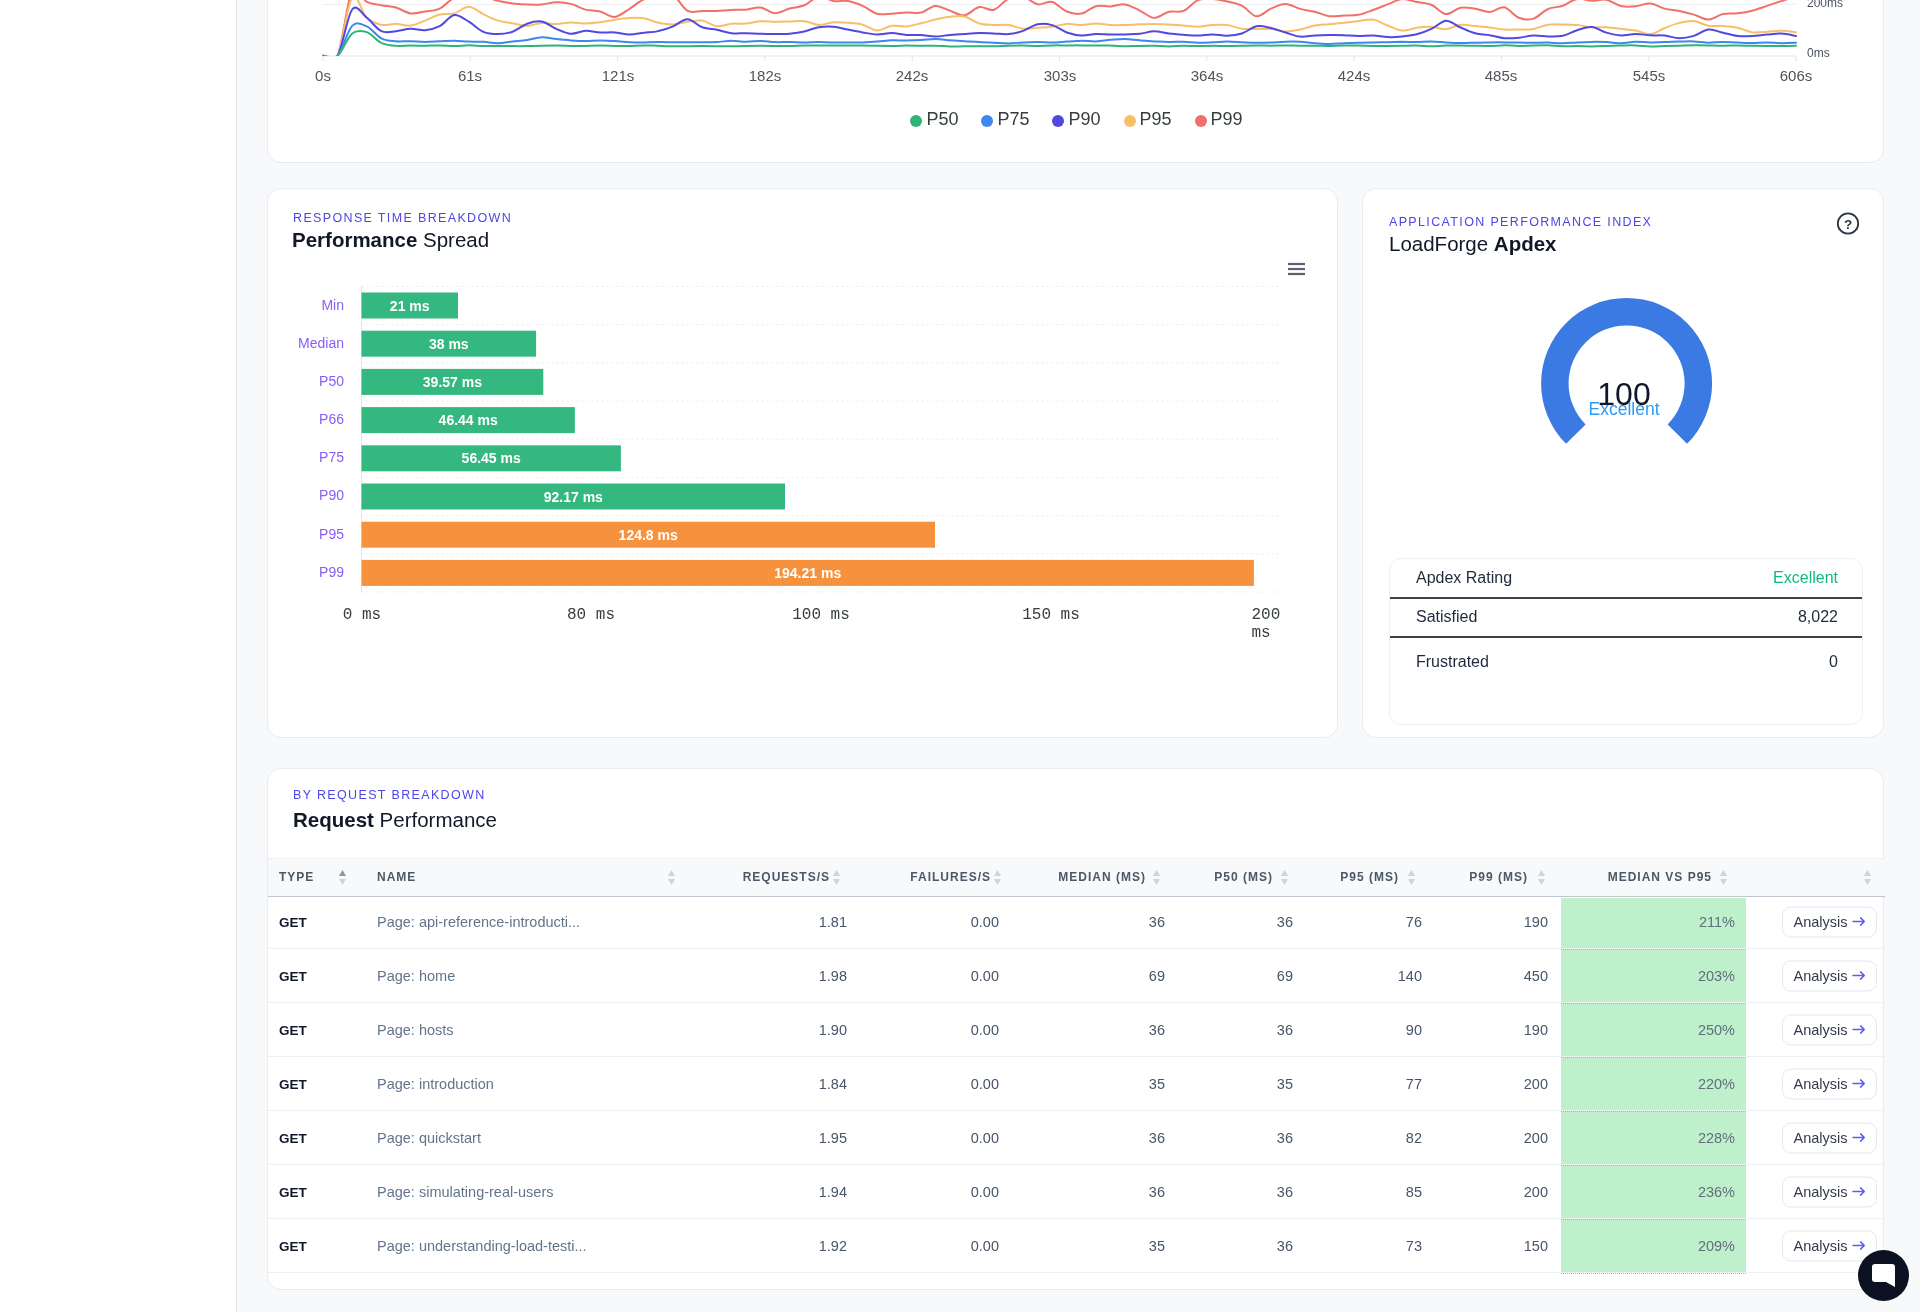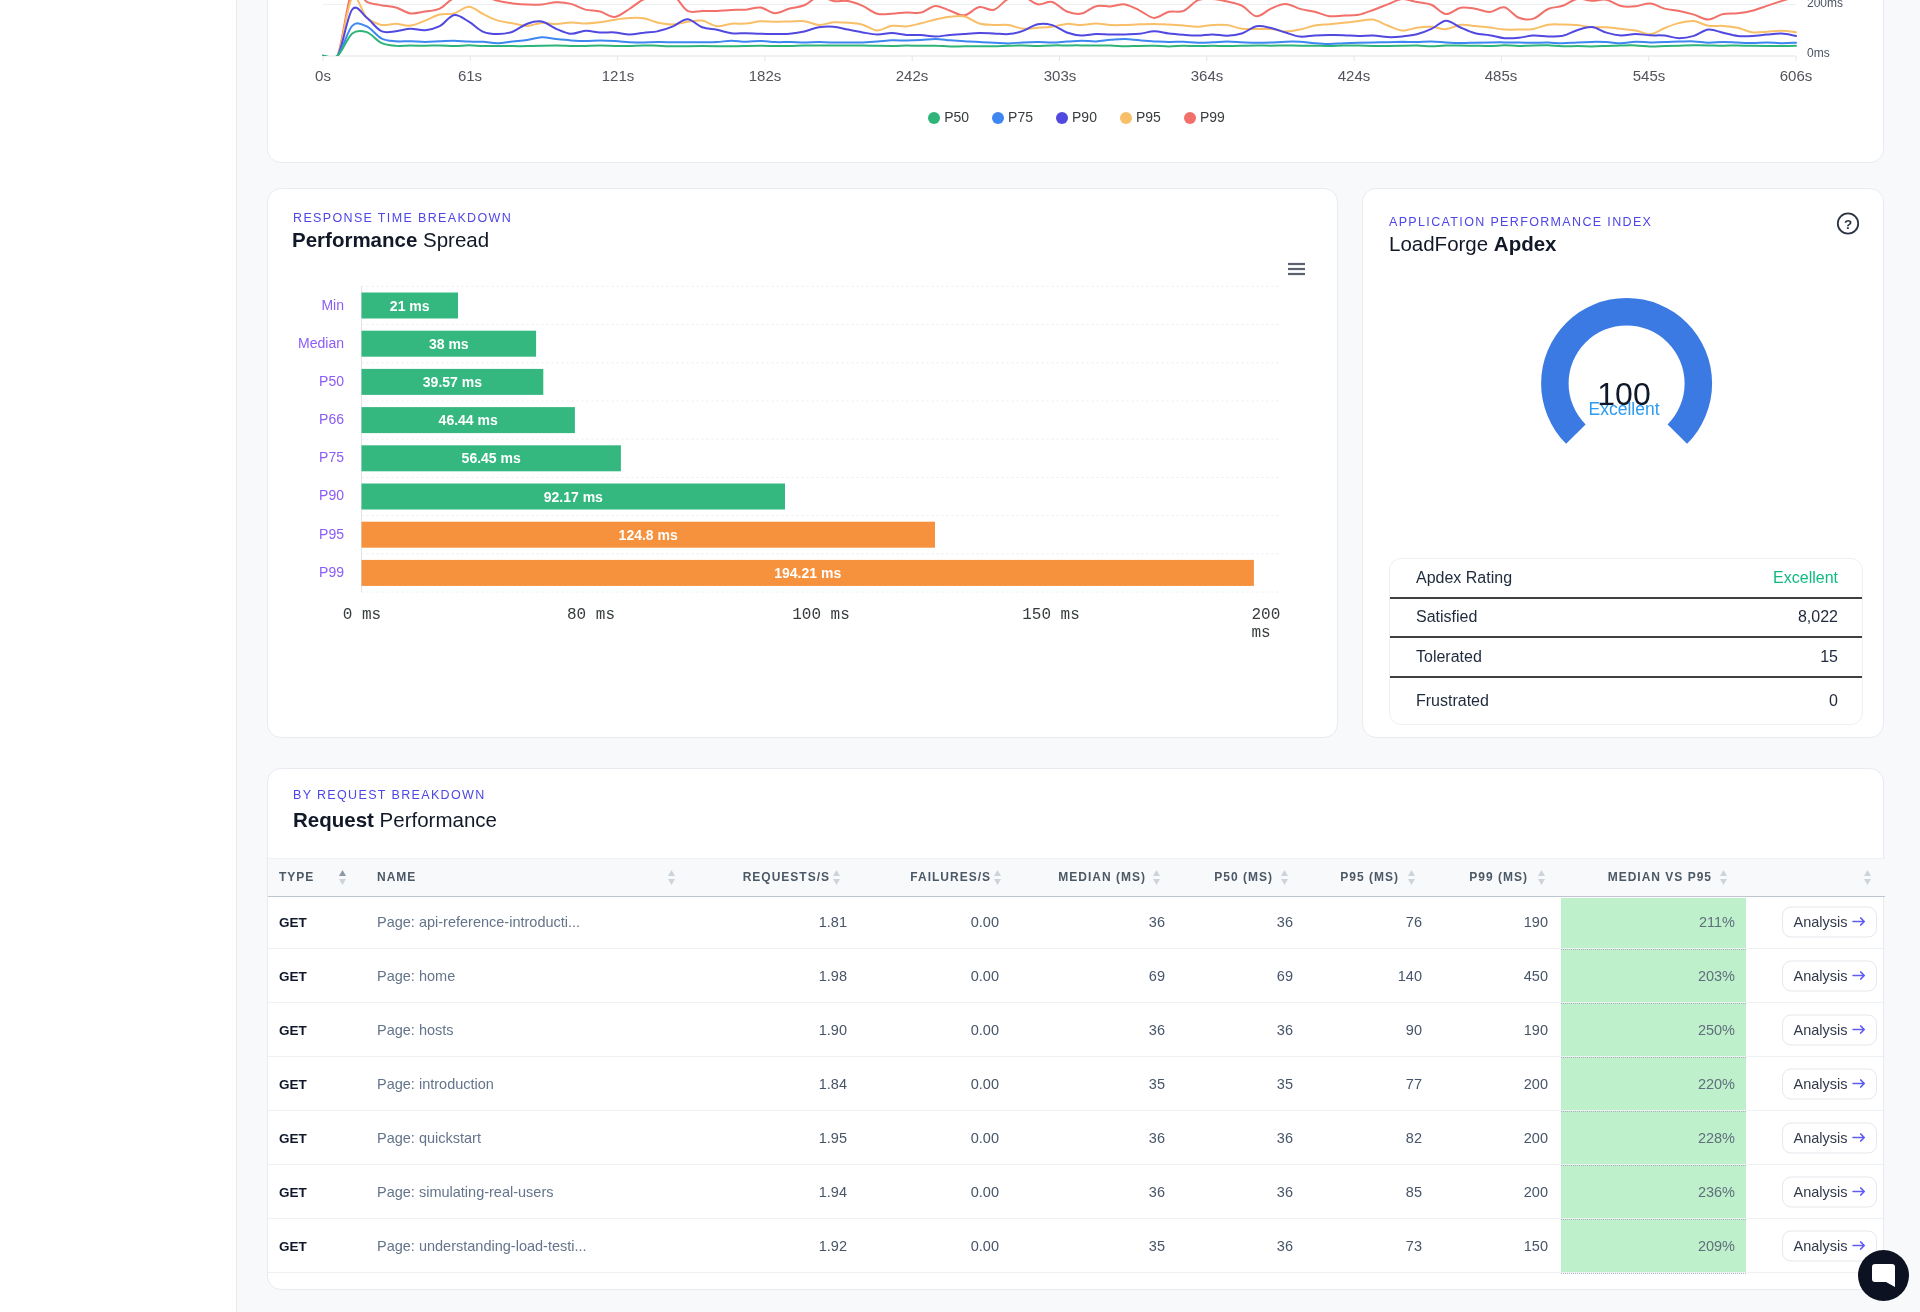--- a/index.html
+++ b/index.html
@@ -1,19 +1,19 @@
 <!DOCTYPE html>
 <html><head><meta charset="utf-8"><style>
 * { margin:0; padding:0; box-sizing:border-box; }
 html,body { width:1920px; height:1312px; background:#f8f9fb; font-family:"Liberation Sans",sans-serif; overflow:hidden; position:relative; }
 .sidebar { position:absolute; left:0; top:0; width:237px; height:1312px; background:#fff; border-right:1px solid #e7e9ee; z-index:5; }
 .card { position:absolute; background:#fff; border:1px solid #e9ebf0; border-radius:14px; }
 .yl { position:absolute; font-size:12px; color:#4a5260; }
 .xl { position:absolute; top:106px; transform:translateX(-50%); font-size:15px; color:#52525b; }
-.leg { position:absolute; left:0; width:1617px; top:148px; text-align:center; font-size:14px; color:#373d3f; }
+.leg { position:absolute; left:0; width:1617px; top:148px; text-align:center; font-size:18px; color:#373d3f; }
 .li { margin:0 11.5px; }
 .ld { display:inline-block; width:12px; height:12px; border-radius:50%; margin-right:4px; vertical-align:-1.5px; }
 .ovl { position:absolute; font-size:12.5px; font-weight:normal; letter-spacing:1.35px; color:#4e46e5; }
 .ttl { position:absolute; font-size:20.5px; color:#111827; font-weight:400; }
 .ttl b { font-weight:700; }
 .bl { position:absolute; right:993px; font-size:14px; color:#8b5cf6; }
 .xl2 { position:absolute; top:417px; transform:translateX(-50%); font-size:16px; color:#373d3f;font-family:Liberation Mono, monospace; }
 .g100 { position:absolute; left:0; width:522px; top:187px; text-align:center; font-size:32px; color:#0f172a; }
 .gexc { position:absolute; left:0; width:522px; top:210px; text-align:center; font-size:17.5px; color:#2e9bf2; }
 .atbl { position:absolute; left:26px; top:369px; width:474px; height:167px; border:1px solid #edf0f4; border-radius:12px; }
@@ -143,24 +143,20 @@
 <div class="gexc">Excellent</div>
 <div class="atbl">
 <div class="arow">
         <span>Apdex Rating</span>
         <span class="av" style="color:#10b981">Excellent</span>
       </div>
 <div class="arow">
         <span>Satisfied</span>
         <span class="av">8,022</span>
       </div>
-<div class="arow">
-        <span>Tolerated</span>
-        <span class="av">15</span>
-      </div>
 <div class="arow last">
         <span>Frustrated</span>
         <span class="av">0</span>
       </div>
 </div>
 </div>
 
 <div class="card" style="left:267px;top:768px;width:1617px;height:522px">
 <div class="ovl" style="left:25px;top:19px">BY REQUEST BREAKDOWN</div>
 <div class="ttl" style="left:25px;top:39px"><b>Request</b> Performance</div>

